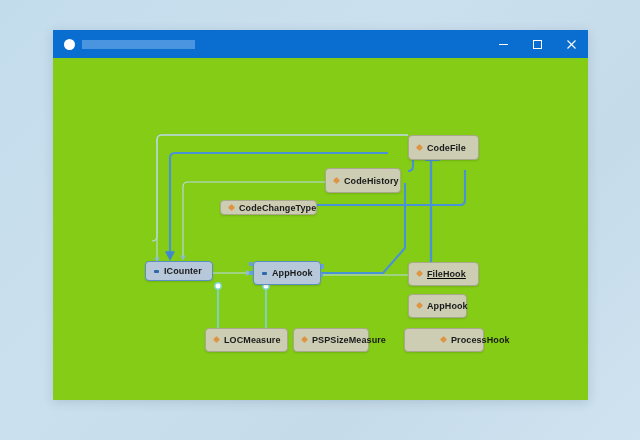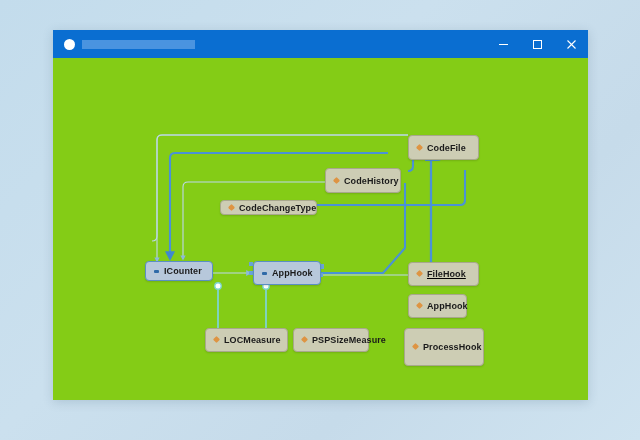--- a/index.html
+++ b/index.html
@@ -244,21 +244,21 @@
       <div class="node cls" style="left:355px; top:204px; width:71px; height:24px;text-decoration:underline;">
         <span class="nicon"></span>
         <span class="nlabel">FileHook</span>
       </div>
 
       <div class="node cls" style="left:355px; top:236px; width:59px; height:24px;">
         <span class="nicon"></span>
         <span class="nlabel">AppHook</span>
       </div>
 
-      <div class="node cls" style="left:351px; top:270px; width:80px; height:38px;">
+      <div class="node cls" style="left:351px; top:270px; width:80px; height:24px;padding-left:28px;">
         <span class="nicon"></span>
         <span class="nlabel">ProcessHook</span>
       </div>
 
       <div class="node cls" style="left:152px; top:270px; width:83px; height:24px;">
         <span class="nicon"></span>
         <span class="nlabel">LOCMeasure</span>
       </div>
 
       <div class="node cls" style="left:240px; top:270px; width:76px; height:24px;">

